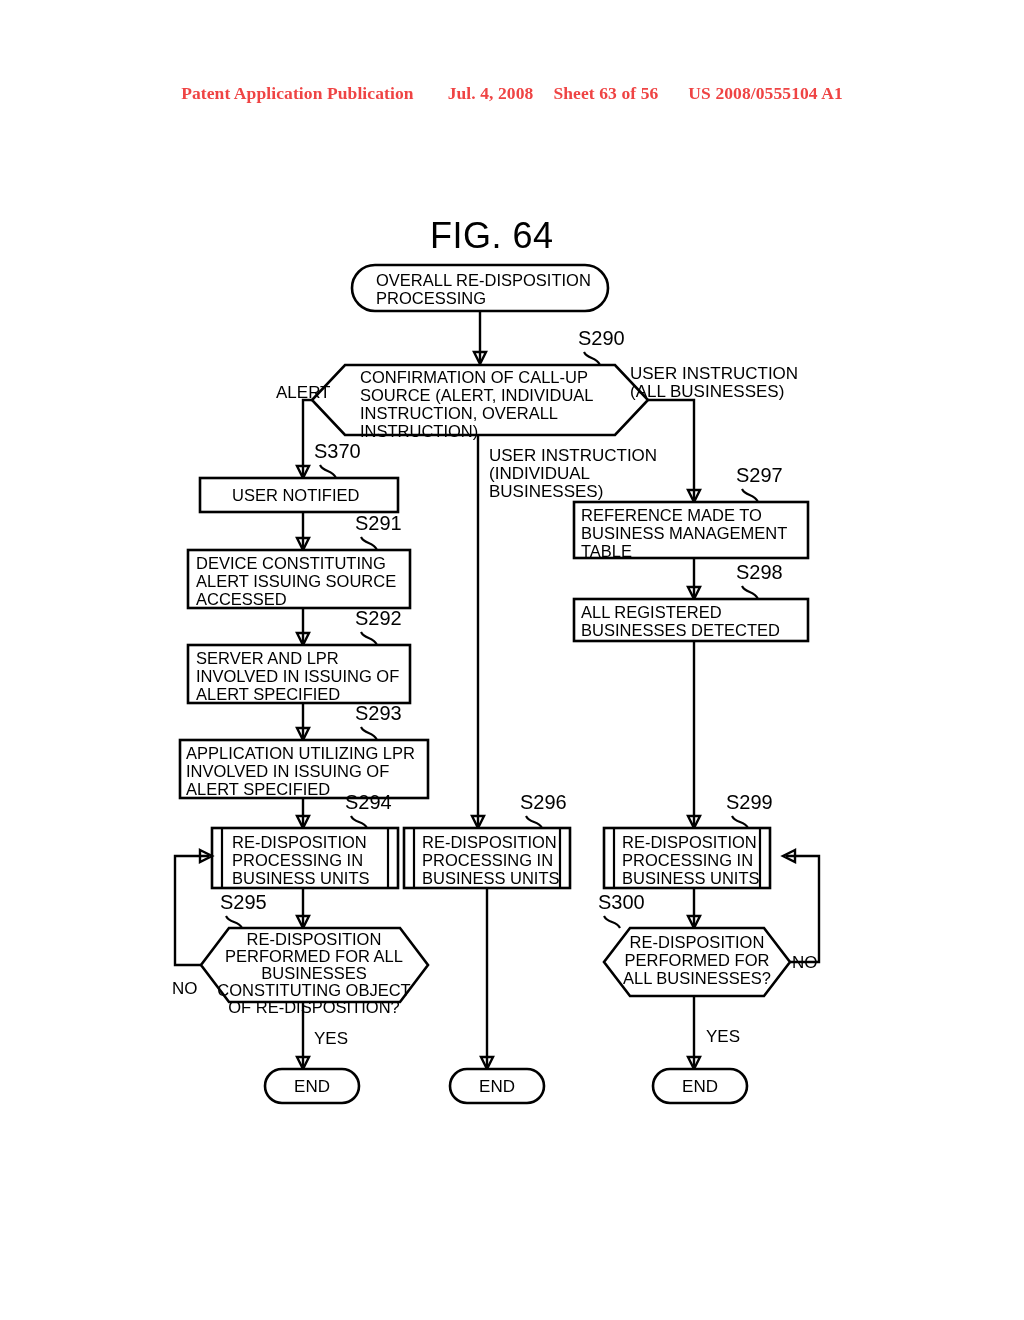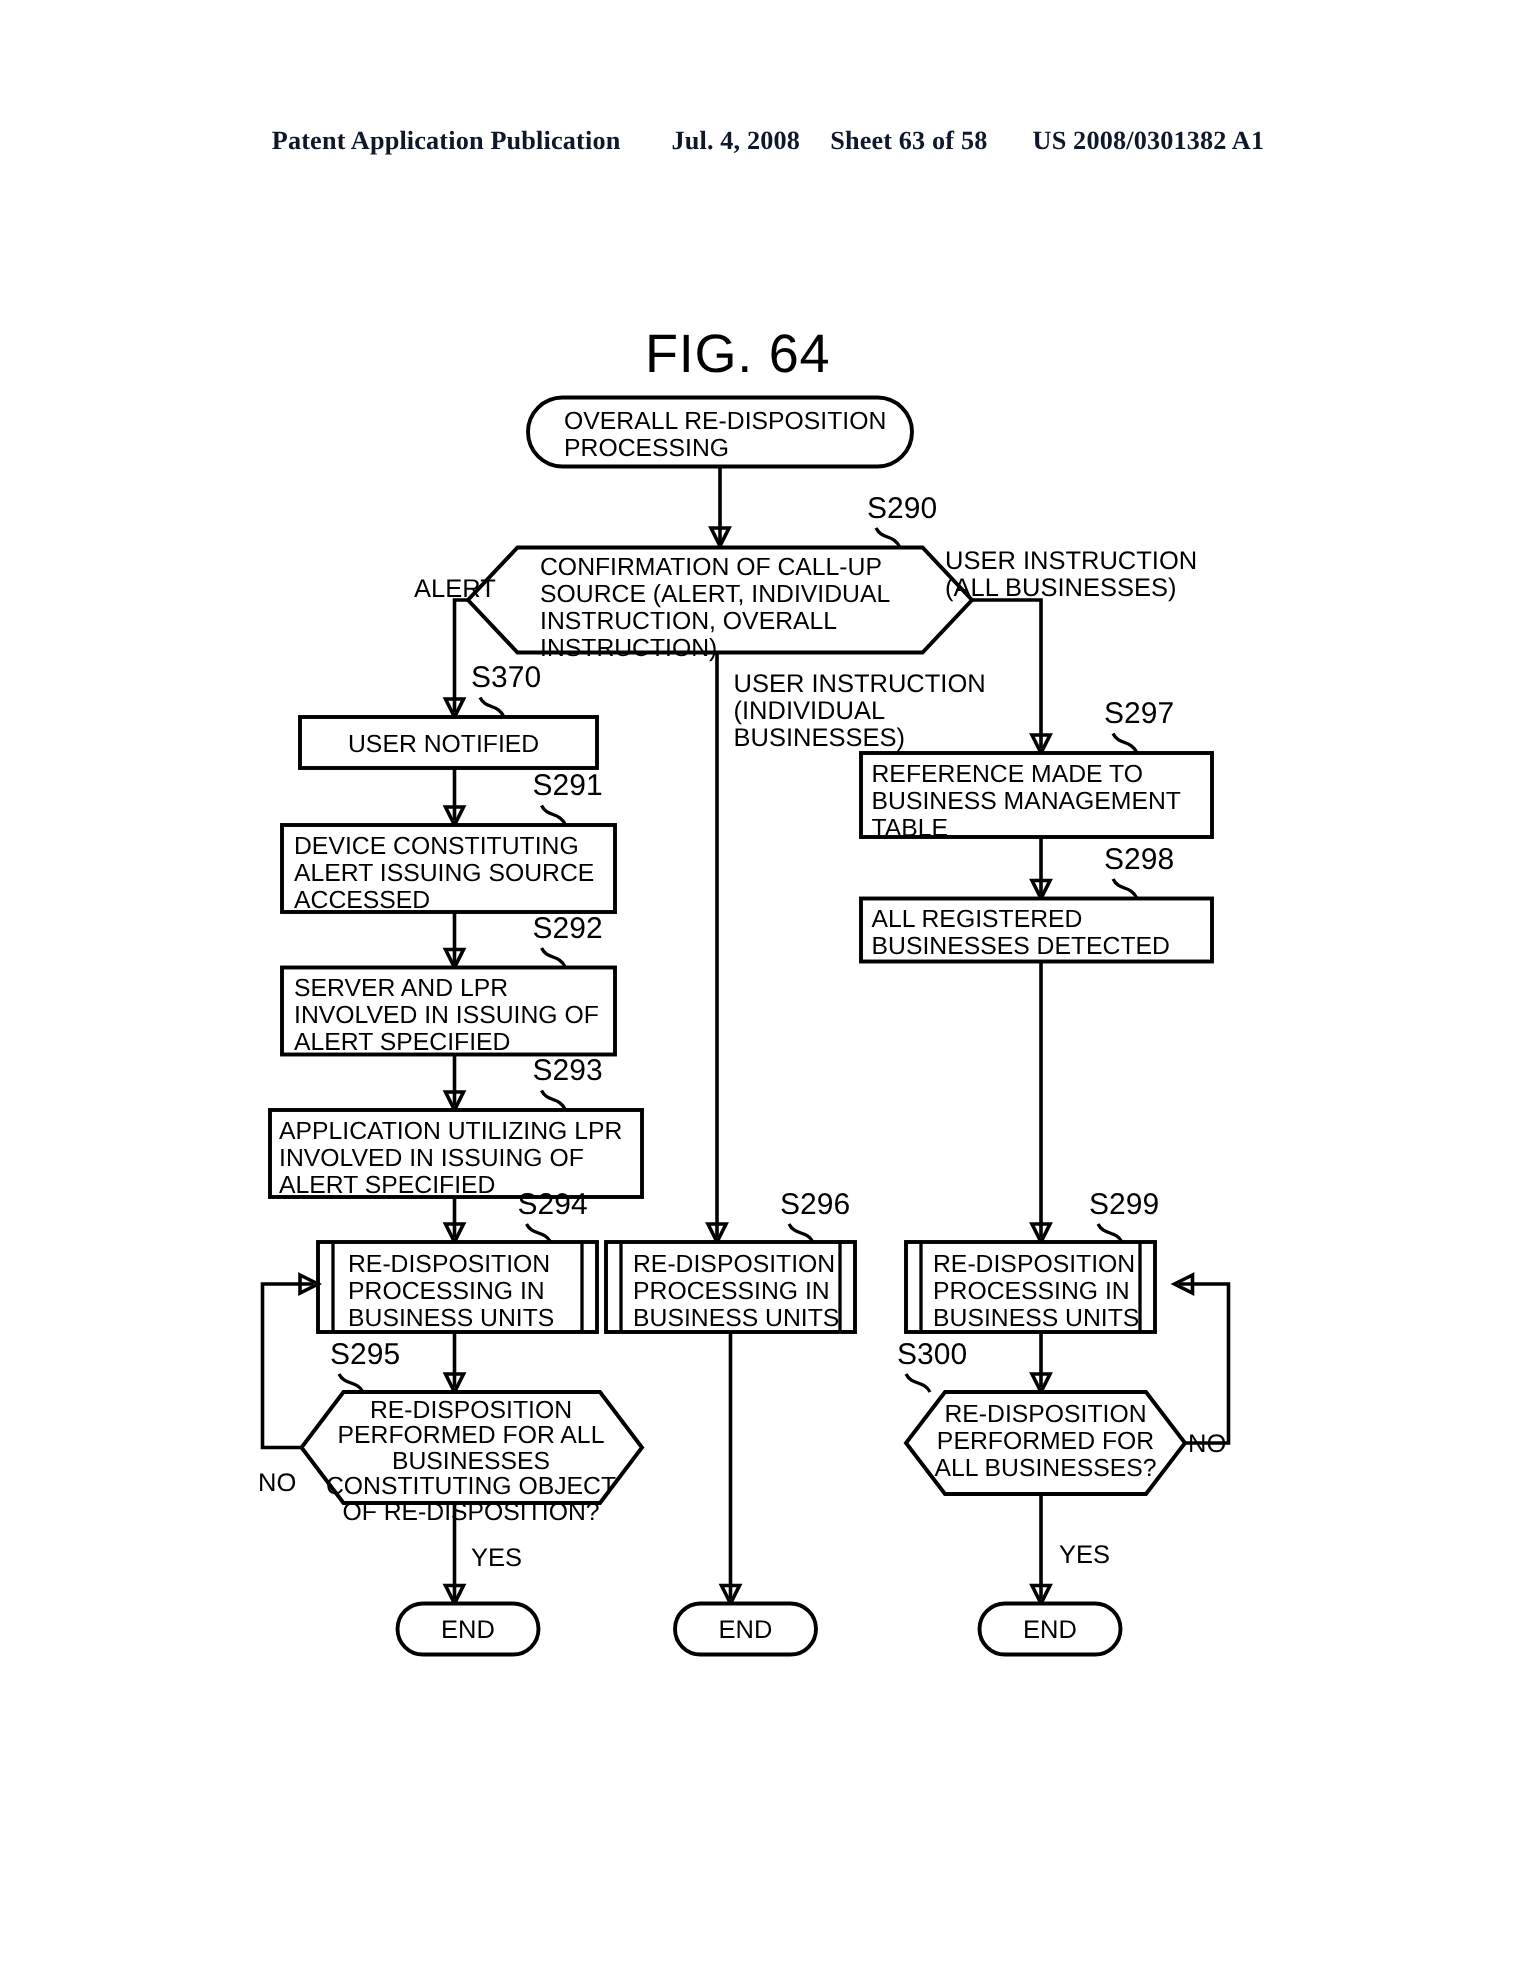--- a/index.html
+++ b/index.html
@@ -25,21 +25,21 @@
     top: 83px;
     left: 0;
     width: 1024px;
     display: flex;
     justify-content: center;
     align-items: flex-start;
     font-family: "Liberation Serif", serif;
     font-weight: bold;
     font-size: 17.5px;
     letter-spacing: 0.1px;
-    color: #0f172a;
+    color: #ef4444;
     white-space: nowrap;
   }
   .pub-header .seg { display: inline-block; }
   .gap-lg { width: 34px; display: inline-block; }
   .gap-md { width: 20px; display: inline-block; }
   .gap-xl { width: 30px; display: inline-block; }
 
   svg.flow {
     position: absolute;
     top: 0;
@@ -83,23 +83,23 @@
 </head>
 <body>
 
 <div class="page">
 
   <div class="pub-header">
     <span class="seg">Patent Application Publication</span>
     <span class="gap-lg"></span>
     <span class="seg">Jul. 4, 2008</span>
     <span class="gap-md"></span>
-    <span class="seg">Sheet 63 of 58</span>
+    <span class="seg">Sheet 63 of 56</span>
     <span class="gap-xl"></span>
-    <span class="seg">US 2008/0301382 A1</span>
+    <span class="seg">US 2008/0555104 A1</span>
   </div>
 
   <svg class="flow" viewBox="0 0 1024 1320">
 
     <text class="fig-title" x="430" y="248">FIG. 64</text>
 
     <rect class="shape" x="352" y="265" width="256" height="46" rx="23" ry="23"></rect>
     <text class="box-text" x="376" y="286">OVERALL RE-DISPOSITION</text>
     <text class="box-text" x="376" y="304">PROCESSING</text>
 

